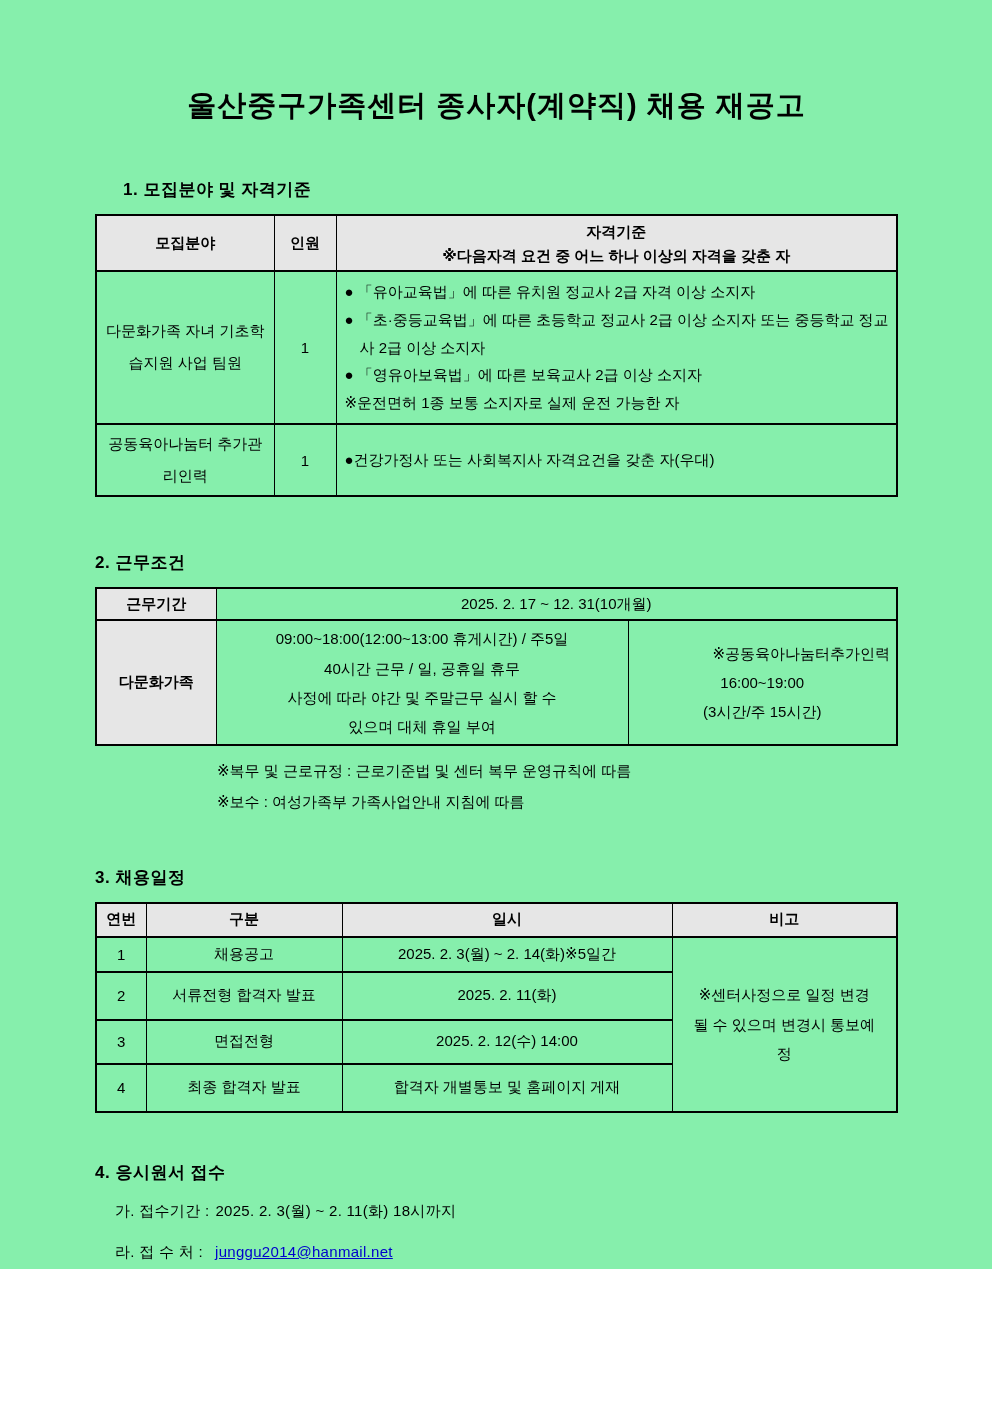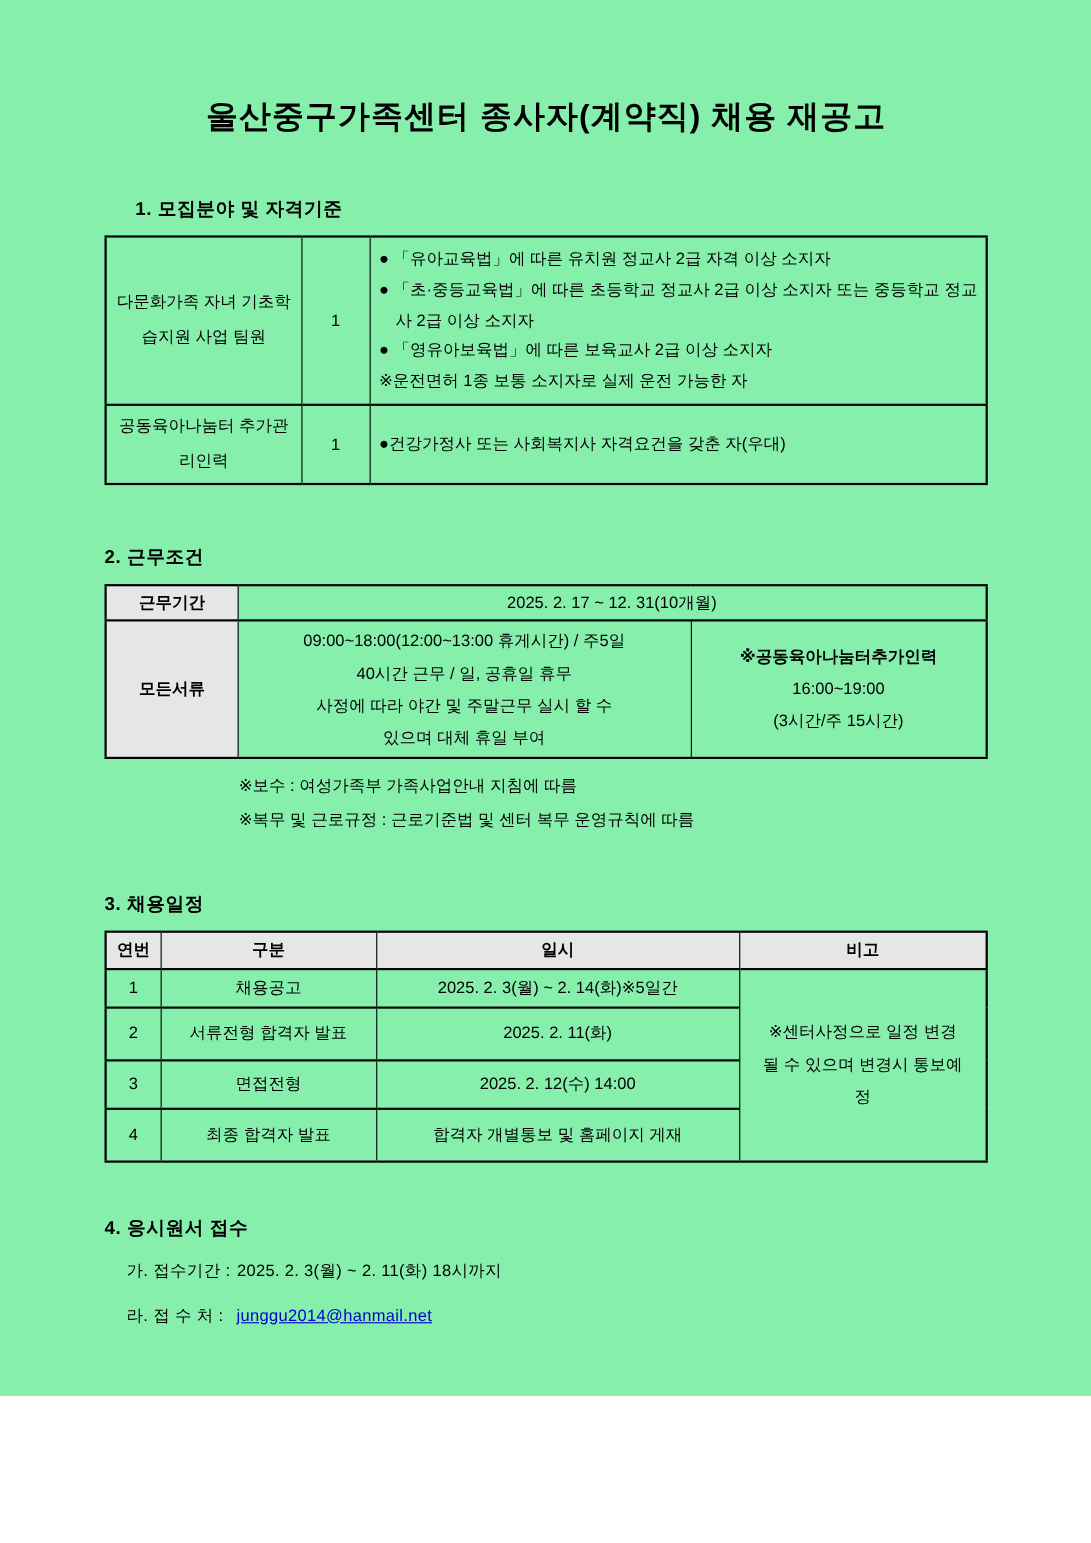--- a/index.html
+++ b/index.html
@@ -70,21 +70,21 @@
     padding-left: 15px;
     text-indent: -15px;
     line-height: 1.85;
     white-space: normal;
   }
 
   
   .t2 .row-1 { height: 32px; }
   .t2 .row-2 { height: 113px; }
   .t2 .hours-cell div, .t2 .side-cell div { line-height: 1.95; }
-  .side-title { font-weight: bold; }
+  .side-title { font-weight: normal; text-align: right; }
   .notes {
     margin: 10px 0 0 122px;
     font-size: 15px;
     line-height: 2.05;
   }
 
   
   .t3 .row-hdr { height: 34px; }
   .t3 .row-1 { height: 35px; }
   .t3 .row-2 { height: 48px; }
@@ -117,20 +117,28 @@
 
   <h2 class="sec-heading s1">1. 모집분야 및 자격기준</h2>
 
   <table class="tbl t1">
     <colgroup>
       <col style="width:178px">
         <col style="width:62px">
         <col>
     </colgroup>
     <tbody>
+      <tr class="row-hdr">
+        <td class="th-bg">모집분야</td>
+        <td class="th-bg">인원</td>
+        <td class="th-bg">
+          <div class="qual-hdr-line1">자격기준</div>
+          <div class="qual-hdr-line2">※다음자격 요건 중 어느 하나 이상의 자격을 갖춘 자</div>
+        </td>
+      </tr>
       <tr class="row-1">
         <td class="field-cell">다문화가족 자녀 기초학습지원 사업 팀원</td>
         <td>1</td>
         <td class="qual-cell">
           <div class="qual-line">● 「유아교육법」에 따른 유치원 정교사 2급 자격 이상 소지자</div>
           <div class="qual-line">● 「초·중등교육법」에 따른 초등학교 정교사 2급 이상 소지자 또는 중등학교 정교사 2급 이상 소지자</div>
           <div class="qual-line">● 「영유아보육법」에 따른 보육교사 2급 이상 소지자</div>
           <div class="qual-line">※운전면허 1종 보통 소지자로 실제 운전 가능한 자</div>
         </td>
       </tr>
@@ -151,39 +159,39 @@
       <col style="width:120px">
         <col style="width:412px">
         <col>
     </colgroup>
     <tbody>
       <tr class="row-1">
         <td class="th-bg">근무기간</td>
         <td colspan="2">2025. 2. 17 ~ 12. 31(10개월)</td>
       </tr>
       <tr class="row-2">
-        <td class="th-bg">모든서류</td>
+        <td class="th-bg">다문화가족</td>
         <td class="hours-cell">
           <div>09:00~18:00(12:00~13:00 휴게시간) / 주5일</div>
           <div>40시간 근무 / 일, 공휴일 휴무</div>
           <div>사정에 따라 야간 및 주말근무 실시 할 수</div>
           <div>있으며 대체 휴일 부여</div>
         </td>
         <td class="side-cell">
           <div class="side-title">※공동육아나눔터추가인력</div>
           <div>16:00~19:00</div>
           <div>(3시간/주 15시간)</div>
         </td>
       </tr>
     </tbody>
   </table>
 
   <div class="notes">
+    <div>※복무 및 근로규정 : 근로기준법 및 센터 복무 운영규칙에 따름</div>
     <div>※보수 : 여성가족부 가족사업안내 지침에 따름</div>
-    <div>※복무 및 근로규정 : 근로기준법 및 센터 복무 운영규칙에 따름</div>
   </div>
 
   <h2 class="sec-heading s3">3. 채용일정</h2>
 
   <table class="tbl t3">
     <colgroup>
       <col style="width:50px">
         <col style="width:196px">
         <col style="width:330px">
         <col>

